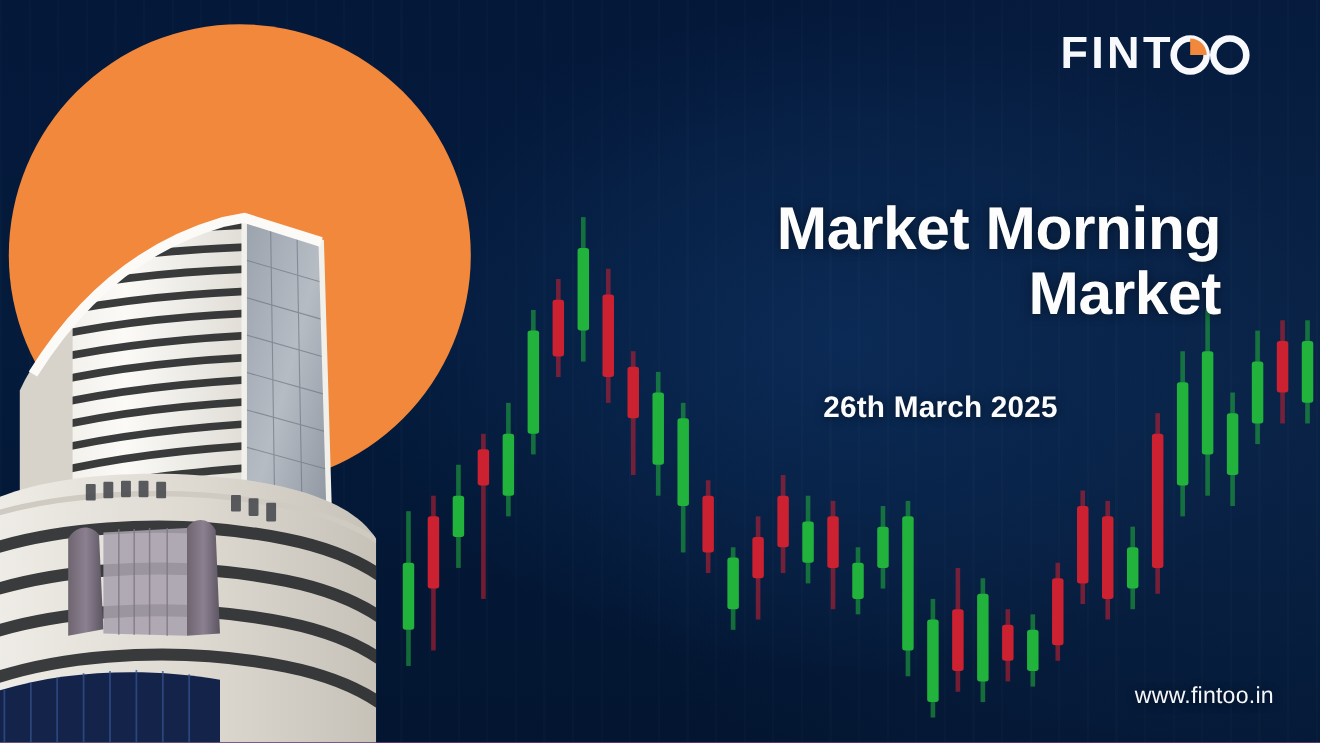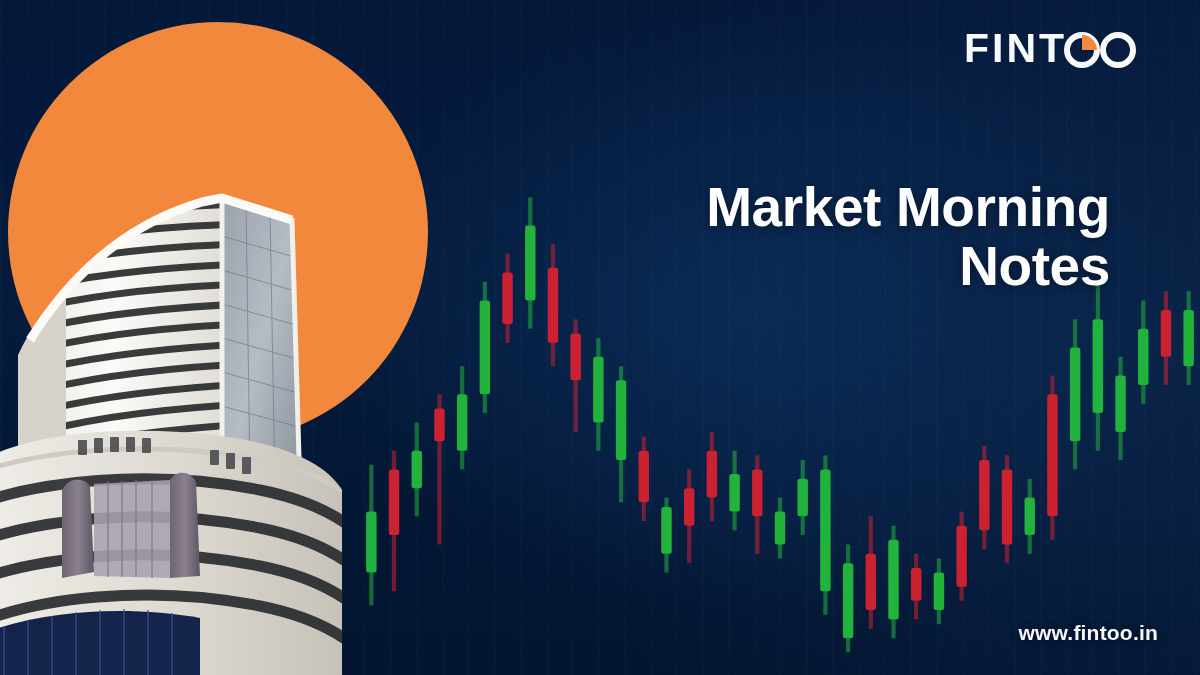--- a/index.html
+++ b/index.html
@@ -86,21 +86,21 @@
     color:#fbfcfe;
     letter-spacing:0.2px;
     text-shadow:0 1px 8px rgba(0,0,0,0.5);
   }
 
   
   .website{
     position:absolute;
     right:42px; bottom:30px;
     font-size:21px;
-    font-weight:700;
+    font-weight:400;
     color:#f4f7fb;
     letter-spacing:0.2px;
     text-shadow:0 1px 8px rgba(0,0,0,0.6);
   }
 </style>
 </head>
 <body>
 
 <div id="banner">
 
@@ -402,19 +402,20 @@
         <path d="M 118 24 L 118 9 A 15 15 0 0 1 133 24 Z" fill="#f2883c"></path>
       </g>
 
       <circle cx="154" cy="24" r="15" fill="none" stroke="#f7f9fc" stroke-width="6"></circle>
     </svg>
   </div>
 
   <div class="headline-block">
     <div class="headline">
       <span>Market Morning</span><br>
-      <span>Notes</span>
+      <span>Market</span>
     </div>
+    <div class="date">26th March 2025</div>
   </div>
 
   <div class="website">www.fintoo.in</div>
 
 </div>
 
 </body></html>

